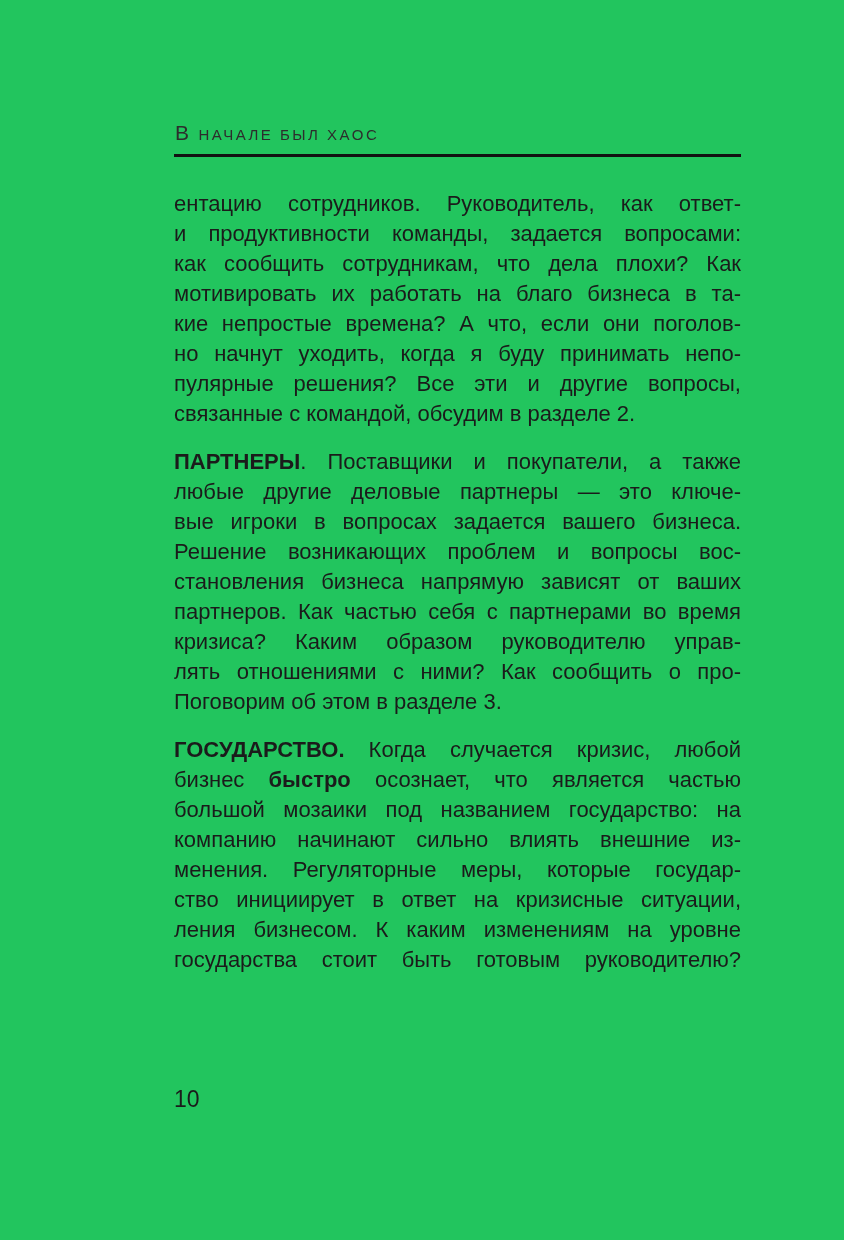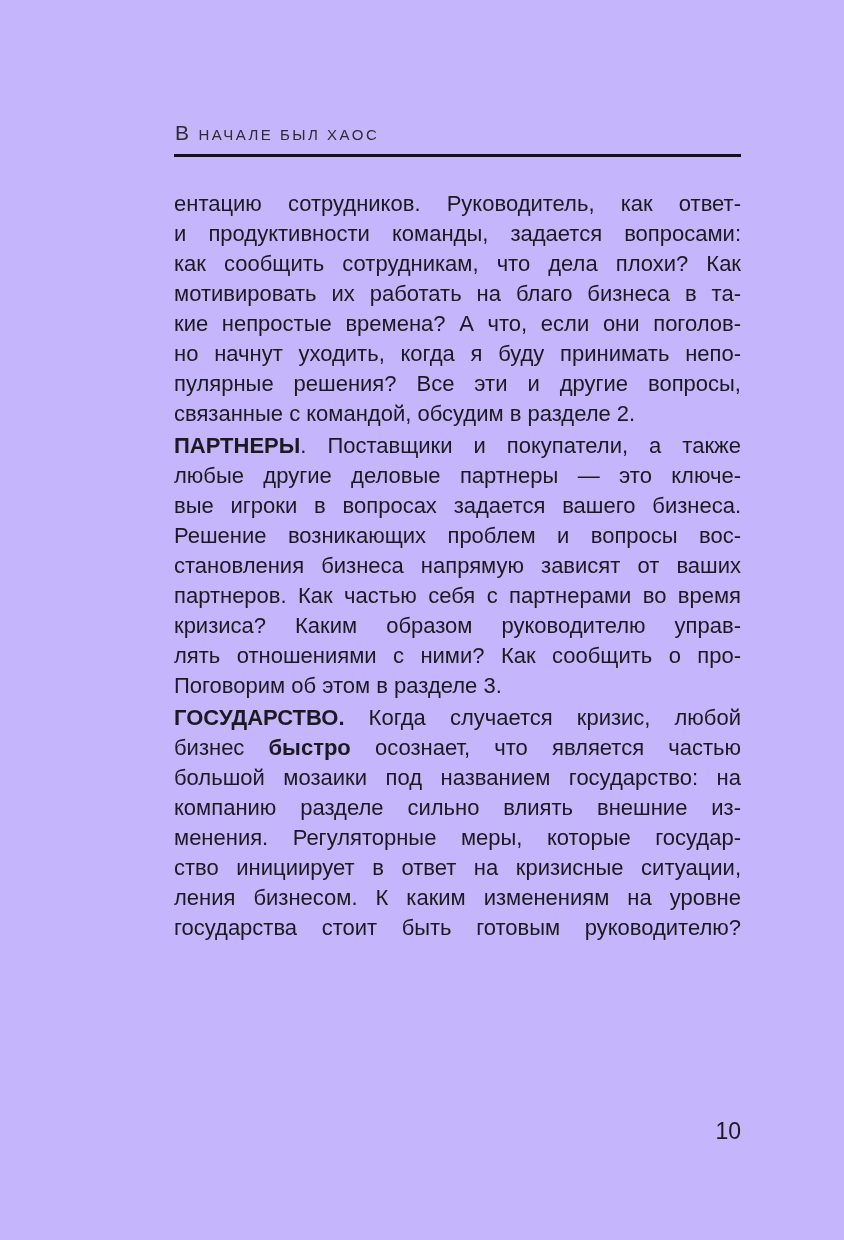--- a/index.html
+++ b/index.html
@@ -11,21 +11,21 @@
     width: 844px;
     height: 1240px;
     position: relative;
     font-family: "Liberation Sans", "DejaVu Sans", sans-serif;
     color: #1b1b1b;
     overflow: hidden;
   }
   .page {
     position: absolute;
     inset: 0;
-    background: #c4b5fd;
+    background: #22c55e;
   }
   
   .running-header {
     position: absolute;
     left: 175px;
     top: 122px;
     width: 567px;
     color: #2d2d2d;
     letter-spacing: 2.5px;
     white-space: nowrap;
@@ -50,42 +50,42 @@
   .text-column {
     position: absolute;
     left: 174px;
     top: 189px;
     width: 567px;
     font-size: 22px;
     line-height: 30px;
     color: #1b1b1b;
   }
   .paragraph + .paragraph {
-    margin-top: 2px;
+    margin-top: 18px;
   }
   .line {
     text-align: justify;
     text-align-last: justify;
     height: 30px;
     overflow: hidden;
     white-space: normal;
   }
   .line.flush {
     text-align-last: left;
   }
   .seg.b {
     font-weight: bold;
   }
   
   .page-number {
     position: absolute;
     left: 174px;
-    top: 1118px;
+    top: 1086px;
     width: 567px;
-    text-align: right;
+    text-align: left;
     font-size: 23px;
     line-height: 26px;
     color: #1b1b1b;
   }
 </style>
 </head>
 <body>
 
 <div class="page">
 
@@ -114,21 +114,21 @@
         <div class="line"><span class="seg">становления бизнеса напрямую зависят от ваших</span></div>
         <div class="line"><span class="seg">партнеров. Как частью себя с партнерами во время</span></div>
         <div class="line"><span class="seg">кризиса? Каким образом руководителю управ-</span></div>
         <div class="line"><span class="seg">лять отношениями с ними? Как сообщить о про-</span></div>
         <div class="line flush"><span class="seg">Поговорим об этом в разделе 3.</span></div>
       </div>
       <div class="paragraph">
         <div class="line"><span class="seg b">ГОСУДАРСТВО.</span><span class="seg"> Когда случается кризис, любой</span></div>
         <div class="line"><span class="seg">бизнес </span><span class="seg b">быстро</span><span class="seg"> осознает, что является частью</span></div>
         <div class="line"><span class="seg">большой мозаики под названием государство: на</span></div>
-        <div class="line"><span class="seg">компанию разделе сильно влиять внешние из-</span></div>
+        <div class="line"><span class="seg">компанию начинают сильно влиять внешние из-</span></div>
         <div class="line"><span class="seg">менения. Регуляторные меры, которые государ-</span></div>
         <div class="line"><span class="seg">ство инициирует в ответ на кризисные ситуации,</span></div>
         <div class="line"><span class="seg">ления бизнесом. К каким изменениям на уровне</span></div>
         <div class="line"><span class="seg">государства стоит быть готовым руководителю?</span></div>
       </div>
     </main>
 
   <div class="page-number">10</div>
 
 </div>

